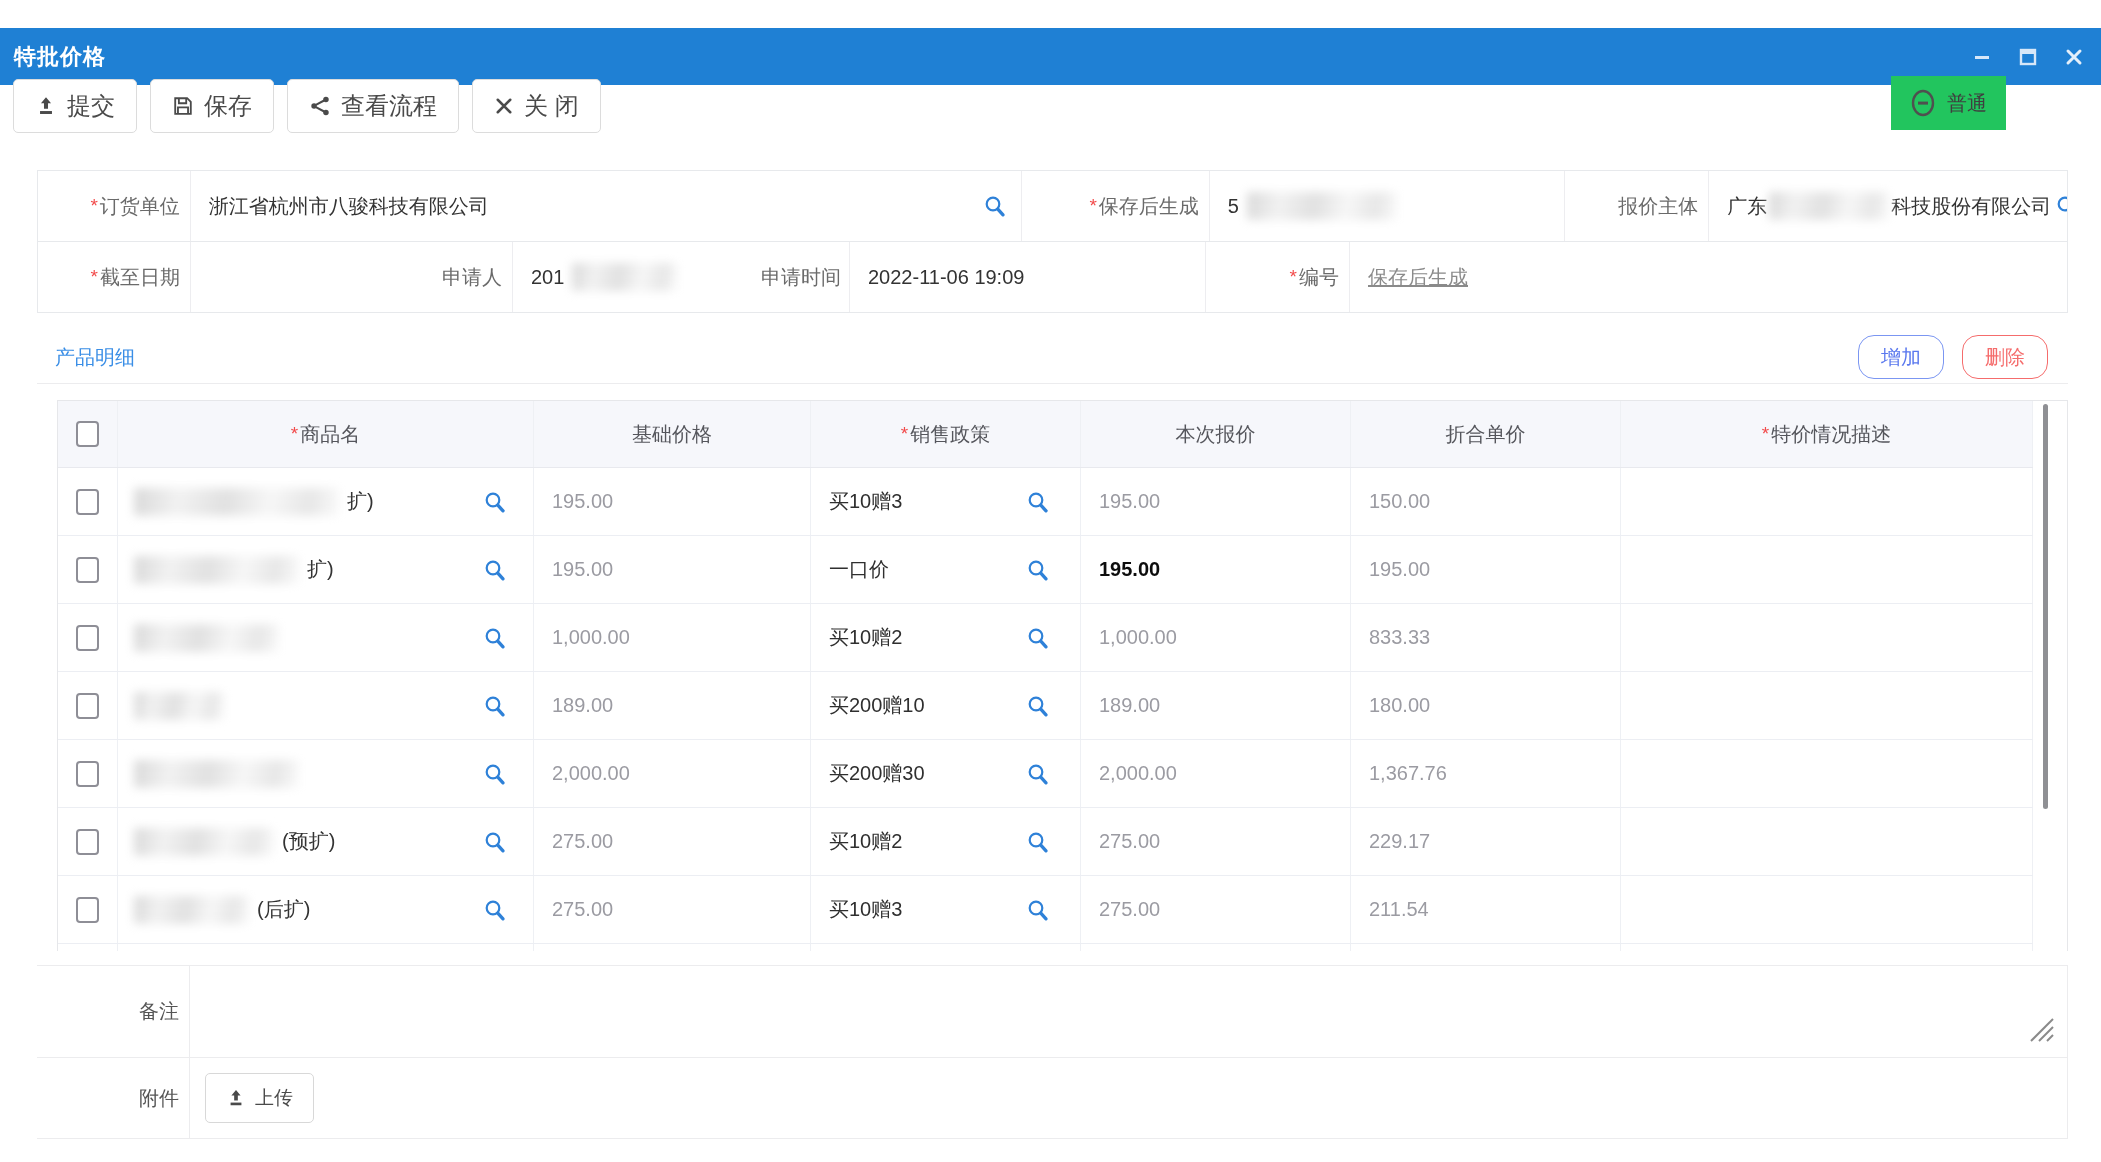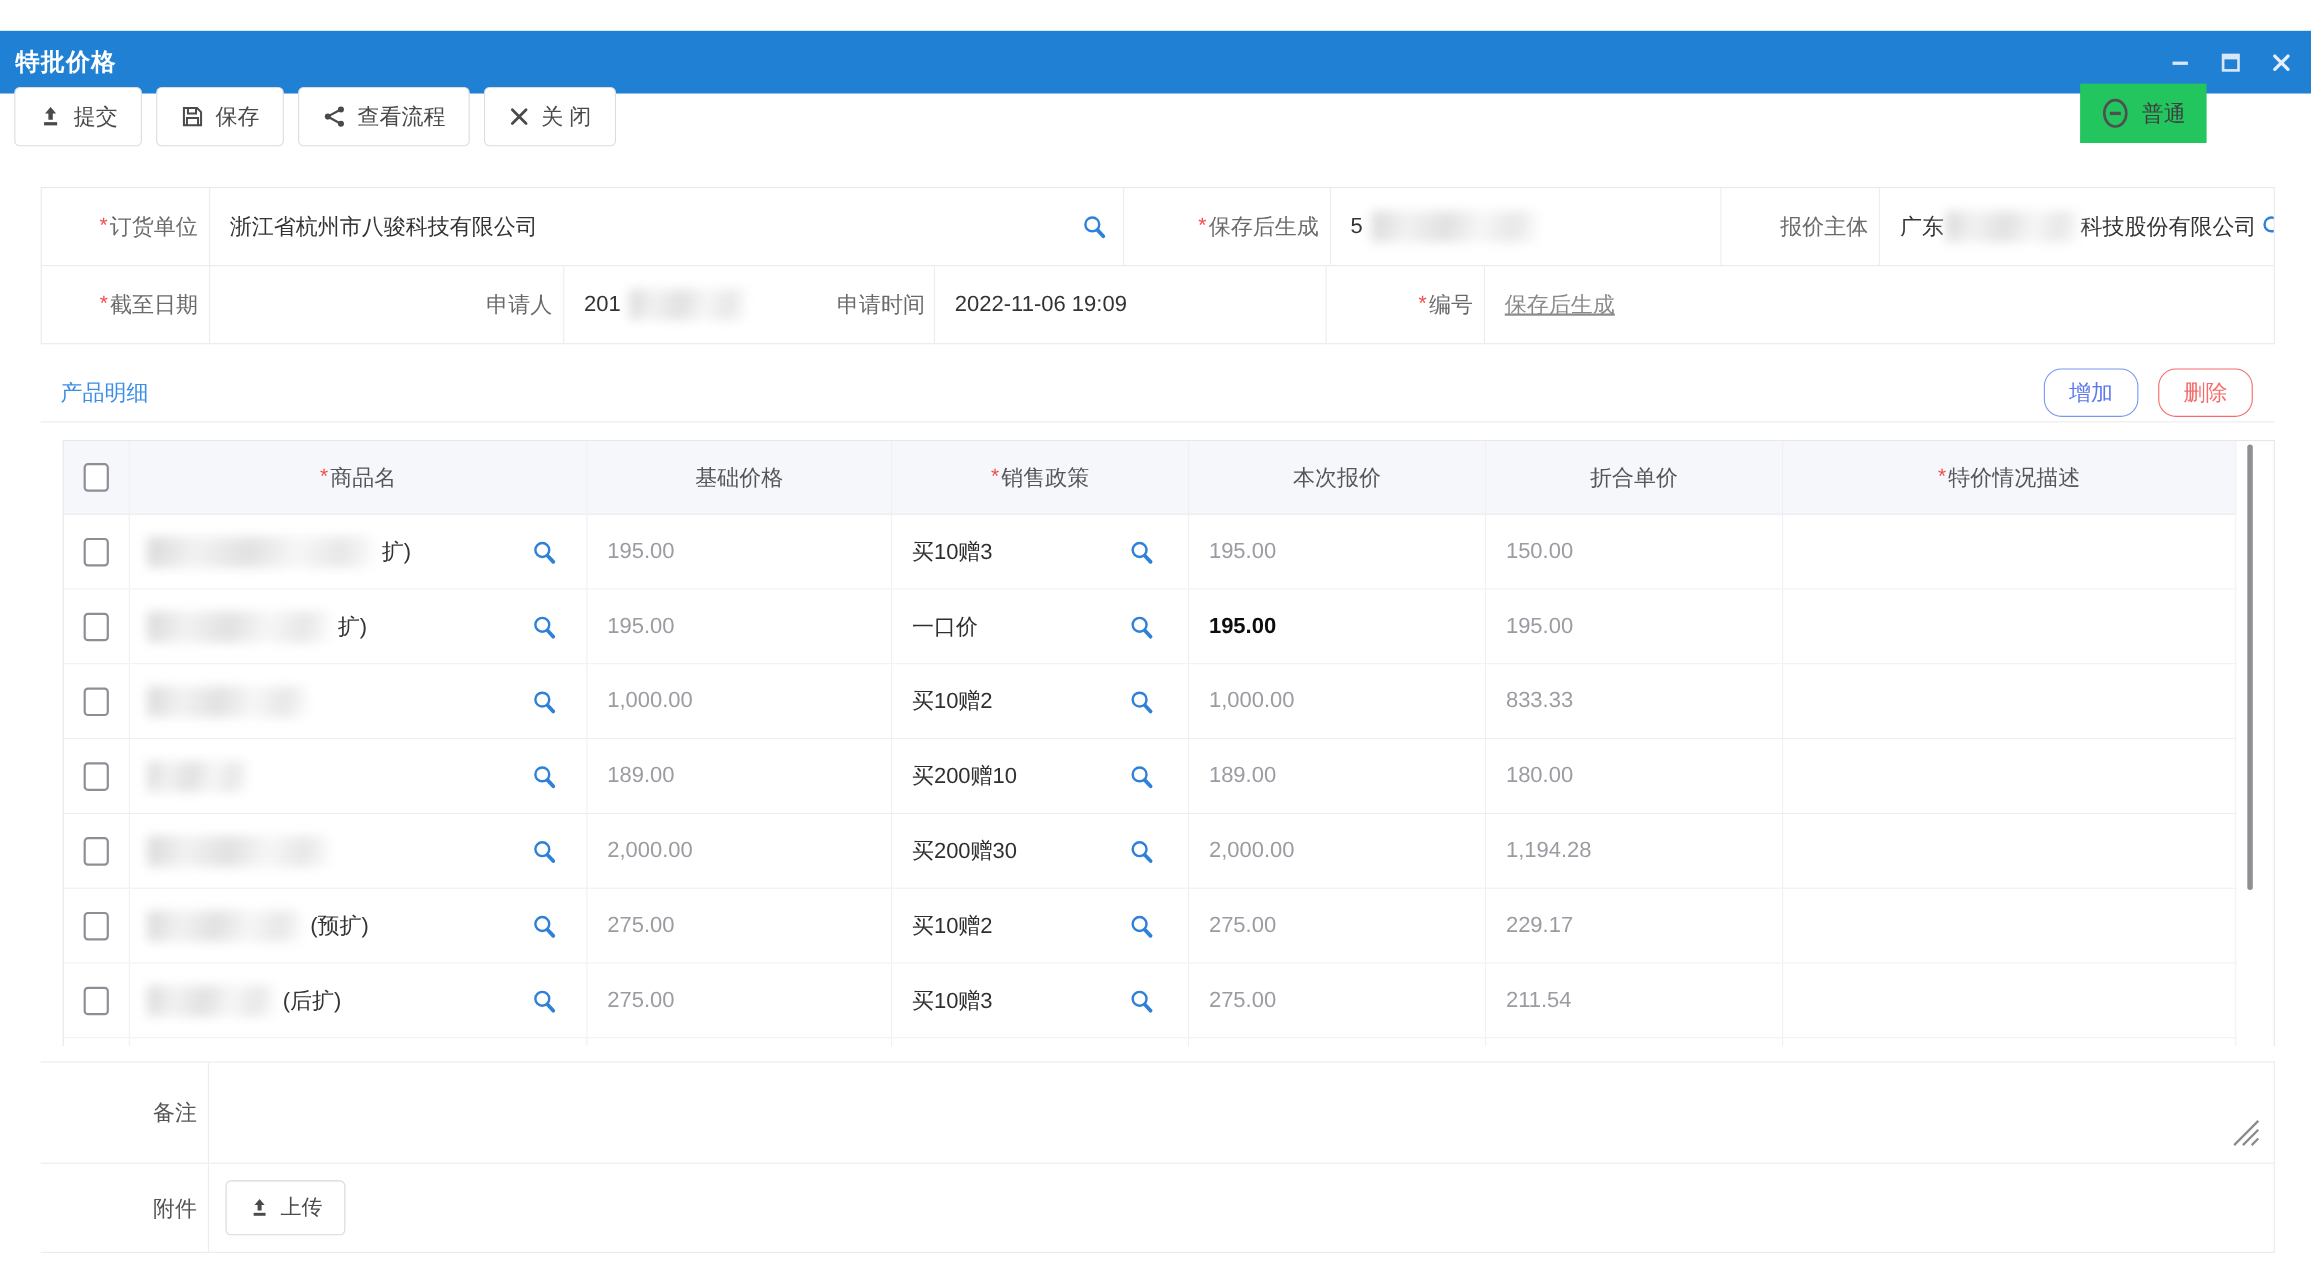--- a/index.html
+++ b/index.html
@@ -7,21 +7,21 @@
     font-family:"Liberation Sans","DejaVu Sans",sans-serif;color:#333;}
   
   .titlebar{position:absolute;left:0;top:0;width:2101px;height:57px;background:#1f80d4;
     display:flex;align-items:center;margin-top:28px;}
   .titlebar .title{margin-left:14px;color:#fff;font-size:22px;font-weight:bold;letter-spacing:1px;}
   .wctrl{position:absolute;right:18px;top:0;height:57px;display:flex;align-items:center;gap:28px;}
   .wctrl svg{display:block;cursor:pointer;}
   
   .toolbar{position:absolute;left:13px;top:79px;display:flex;gap:13px;}
   .tbtn{height:52px;padding:0 21px;background:#fff;border:1px solid #dcdcdc;border-radius:5px;
-    display:flex;align-items:center;gap:10px;font-size:20px;color:#4a4a4a;cursor:pointer;}
+    display:flex;align-items:center;gap:10px;font-size:24px;color:#4a4a4a;cursor:pointer;}
   .mode-chip{position:absolute;top:76px;right:95px;height:54px;background:#22c55e;
     display:flex;align-items:center;gap:11px;padding:0 19px;font-size:20px;color:#3f3f3f;cursor:pointer;}
   
   .formbox{position:absolute;left:37px;top:170px;width:2031px;border:1px solid #e7e9ec;box-sizing:border-box;}
   .frow{display:flex;height:70px;}
   .frow.first{border-bottom:1px solid #e7e9ec;}
   .fcell{display:flex;align-items:center;box-sizing:border-box;border-right:1px solid #ededf0;overflow:hidden;}
   .fcell:last-child{border-right:none;}
   .fcell.lab{justify-content:flex-end;padding-right:10px;color:#6a6a6a;font-size:20px;white-space:nowrap;}
   .fcell.val{padding-left:18px;font-size:20px;color:#333;white-space:nowrap;}
@@ -378,21 +378,21 @@
             <span class="policy-txt">买200赠30</span>
             <svg class="icon-search push-right" width="24" height="24" viewBox="0 0 24 24" style="margin-right:30px">
               <circle cx="10" cy="10" r="6.3" fill="none" stroke="#2e81d8" stroke-width="2.2"></circle>
               <path d="M14.8 15.2 L20 20.8" stroke="#2e81d8" stroke-width="3.4" stroke-linecap="round"></path>
             </svg>
           </div>
         <div class="tc c5">
             <span class="num">2,000.00</span>
           </div>
         <div class="tc c6">
-            <span class="num">1,194.28</span>
+            <span class="num">1,367.76</span>
           </div>
         <div class="tc c7"></div>
       </div>
 
       <div class="trow">
         <div class="tc c1">
             <span class="cb"></span>
           </div>
         <div class="tc c2">
             <span class="redact" style="width:140px;margin-left:0"></span>

